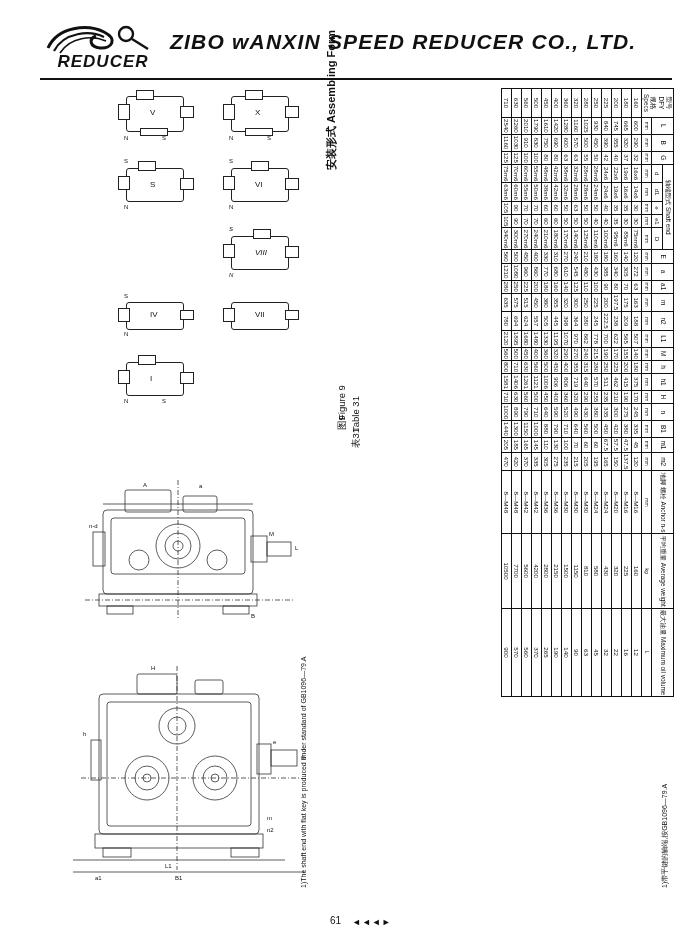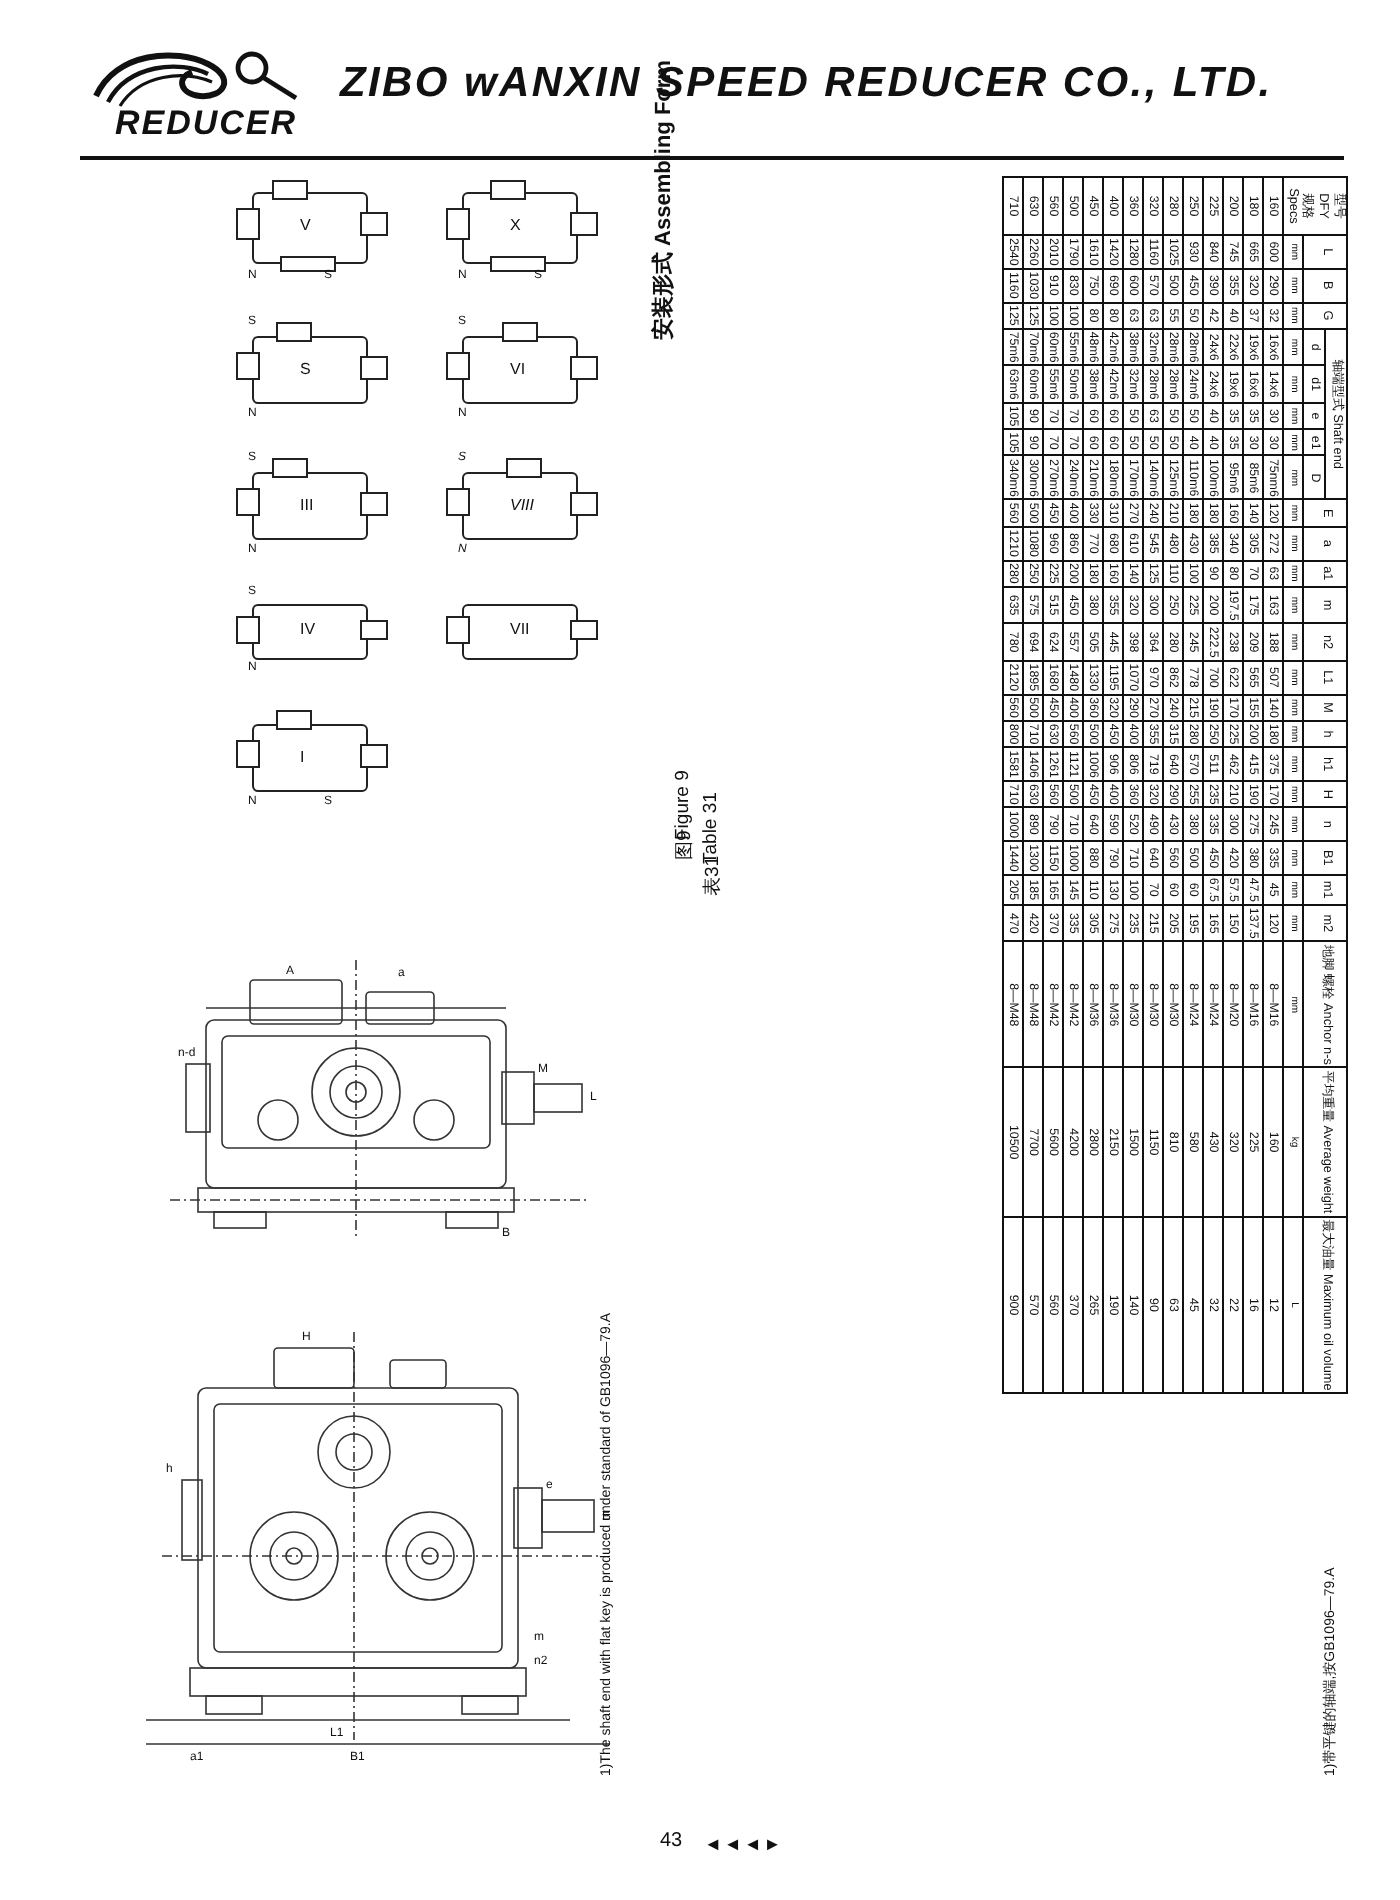--- a/index.html
+++ b/index.html
@@ -127,29 +127,20 @@
     <div class="asm-cell" style="left:105px;top:68px;width:95px;height:58px;">
       <div class="unit rounded" style="left:16px;top:12px;width:56px;height:32px;"></div>
       <div class="unit" style="left:8px;top:20px;width:10px;height:12px;"></div>
       <div class="unit" style="left:70px;top:22px;width:12px;height:10px;"></div>
       <div class="unit" style="left:36px;top:5px;width:16px;height:8px;"></div>
       <div class="rom" style="left:40px;top:24px;">VI</div>
       <div class="lbl" style="left:14px;top:2px;">S</div>
       <div class="lbl" style="left:14px;top:48px;">N</div>
     </div>
 
-    <div class="asm-cell" style="left:0px;top:136px;width:95px;height:58px;">
-      <div class="unit rounded" style="left:16px;top:12px;width:56px;height:32px;"></div>
-      <div class="unit" style="left:8px;top:20px;width:10px;height:12px;"></div>
-      <div class="unit" style="left:70px;top:22px;width:12px;height:10px;"></div>
-      <div class="unit" style="left:26px;top:5px;width:16px;height:8px;"></div>
-      <div class="rom" style="left:40px;top:24px;">III</div>
-      <div class="lbl" style="left:14px;top:2px;">S</div>
-      <div class="lbl" style="left:14px;top:48px;">N</div>
-    </div>
     <div class="asm-cell" style="left:105px;top:136px;width:95px;height:58px;font-style:italic;">
       <div class="unit rounded" style="left:16px;top:12px;width:56px;height:32px;"></div>
       <div class="unit" style="left:8px;top:20px;width:10px;height:12px;"></div>
       <div class="unit" style="left:70px;top:22px;width:12px;height:10px;"></div>
       <div class="unit" style="left:38px;top:5px;width:16px;height:8px;"></div>
       <div class="rom" style="left:40px;top:24px;">VIII</div>
       <div class="lbl" style="left:14px;top:2px;">S</div>
       <div class="lbl" style="left:14px;top:48px;">N</div>
     </div>
 
@@ -732,16 +723,16 @@
               <td>900</td>
             </tr>
           </tbody>
       </table>
     </div>
   </div>
 
   <div class="note note-rot" style="left:660px;top:888px;">1)带平键的轴端,按GB1096—79.A</div>
   <div class="note note-rot" style="left:300px;top:888px;">1)The shaft end with flat key is produced under standard of GB1096—79.A</div>
 
-  <div class="pagenum">43</div>
+  <div class="pagenum">61</div>
   <div class="pagedots">◄◄◄►</div>
 
 </div>
 
 </body></html>

